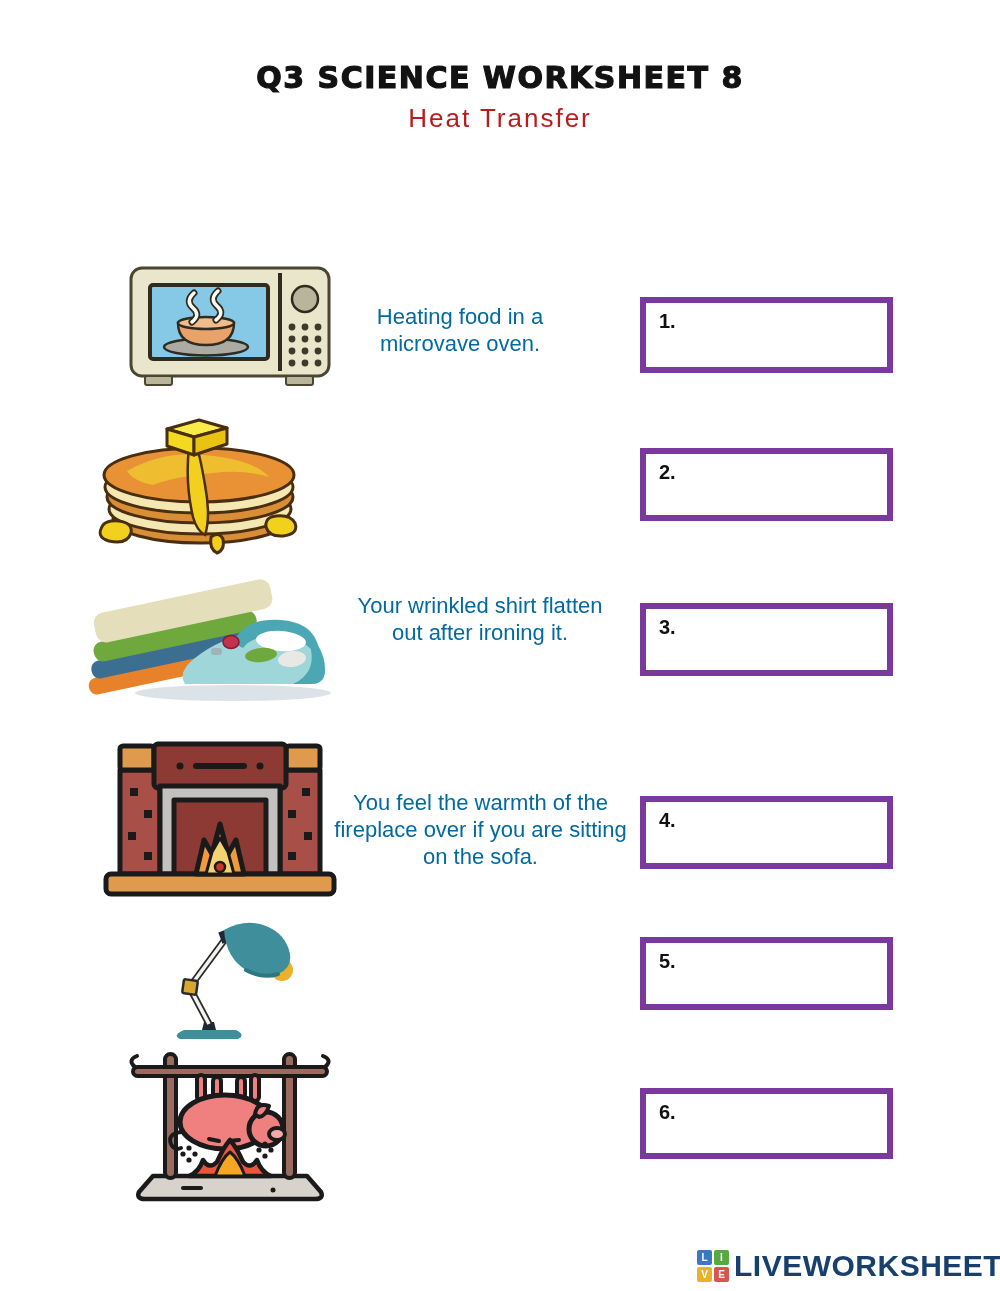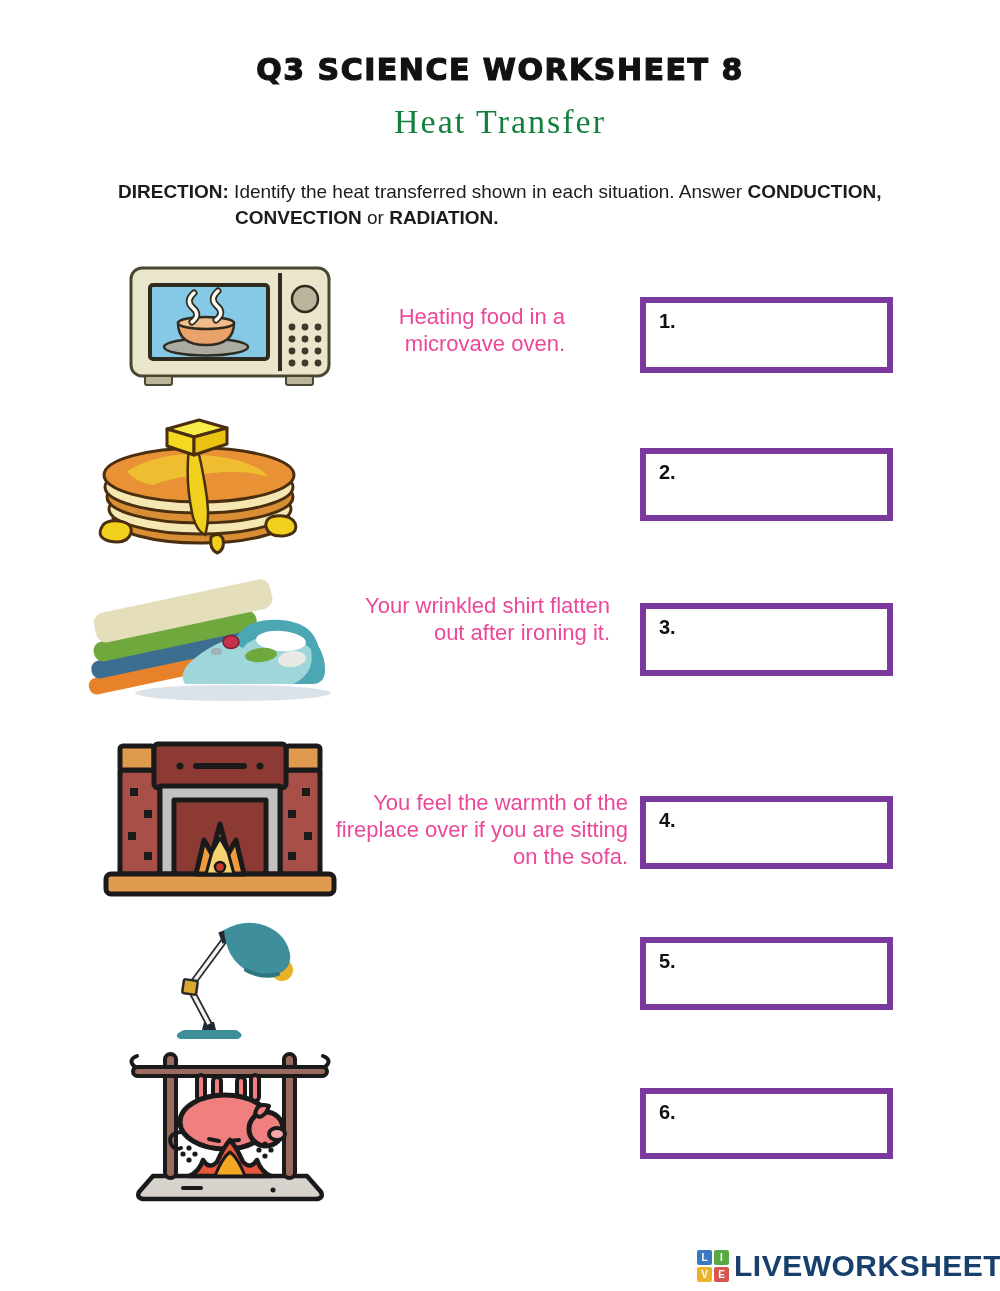--- a/index.html
+++ b/index.html
@@ -1,37 +1,37 @@
 <!DOCTYPE html>
 <html><head>
 <meta charset="utf-8">
 <style>
   html,body { margin:0; padding:0; background:#ffffff; }
   .page {
     position:relative; width:1000px; height:1291px; background:#ffffff;
     font-family:"Liberation Sans", sans-serif; overflow:hidden;
   }
   .title {
-    position:absolute; top:52px; left:0; width:100%; text-align:center;
+    position:absolute; top:60px; left:0; width:100%; text-align:center;
     font-family:"DejaVu Sans", sans-serif; font-weight:900; font-size:30px;
     letter-spacing:1.5px; color:#121212; -webkit-text-stroke:1.2px #121212;
   }
   .subtitle {
     position:absolute; top:103px; left:0; width:100%; text-align:center;
-    font-family:Liberation Serif, serif; font-size:34px; letter-spacing:2px; color:#15803d;
+    font-family:Liberation Sans, sans-serif; font-size:26px; letter-spacing:2px; color:#b91c1c;
   }
   .directions {
     position:absolute; left:118px; top:179px; font-size:19px; line-height:26px; color:#1c1c1c;
   }
   .directions b { font-weight:bold; }
   .dir-line2 { margin-left:117px; }
   .figure { position:absolute; }
   .figure svg { display:block; width:100%; height:100%; }
   .caption {
-    position:absolute; font-size:22px; line-height:27px; text-align:right; color:#ec4899;
+    position:absolute; font-size:22px; line-height:27px; text-align:center; color:#0369a1;
   }
   .answer-box {
     position:absolute; width:253px; height:73px; box-sizing:border-box;
     border:6px solid #7A3A9D; background:#ffffff;
   }
   .answer-num {
     display:inline-block; margin:7px 0 0 13px; font-size:20px; font-weight:bold; color:#111;
   }
   .footer { position:absolute; left:697px; top:1249px; display:flex; align-items:center; gap:5px; }
   .logo { display:grid; grid-template-columns:15px 15px; grid-template-rows:15px 15px; gap:2px; }
@@ -42,32 +42,20 @@
   .brand { font-size:30px; font-weight:800; letter-spacing:0.5px; color:#17406D; }
 </style>
 </head>
 <body>
 
 <div class="page">
 
   <div class="title">Q3 SCIENCE WORKSHEET 8</div>
   <div class="subtitle">Heat Transfer</div>
 
-  <div class="directions">
-    <div class="dir-line1">
-      <b>DIRECTION:</b>
-      <span>Identify the heat transferred shown in each situation.  Answer</span>
-      <b>CONDUCTION,</b>
-    </div>
-    <div class="dir-line2">
-      <b>CONVECTION</b>
-      <span>or</span>
-      <b>RADIATION.</b>
-    </div>
-  </div>
 
   <div class="figure" style="left:128px; top:263px; width:207px; height:133px;">
     <svg viewBox="0 0 207 133">
       <rect x="3" y="5" width="198" height="108" rx="11" fill="#EAE6CB" stroke="#4A4632" stroke-width="3"></rect>
       <rect x="17" y="113" width="27" height="9" rx="2" fill="#B9B59B" stroke="#4A4632" stroke-width="2"></rect>
       <rect x="158" y="113" width="27" height="9" rx="2" fill="#B9B59B" stroke="#4A4632" stroke-width="2"></rect>
       <rect x="22" y="22" width="118" height="74" rx="3" fill="#85C9E6" stroke="#2F2B1E" stroke-width="4"></rect>
       <line x1="152" y1="10" x2="152" y2="108" stroke="#2F2B1E" stroke-width="4"></line>
       <circle cx="177" cy="36" r="13" fill="#B9B59B" stroke="#2F2B1E" stroke-width="2.5"></circle>
       <g fill="#3E3A2B">

